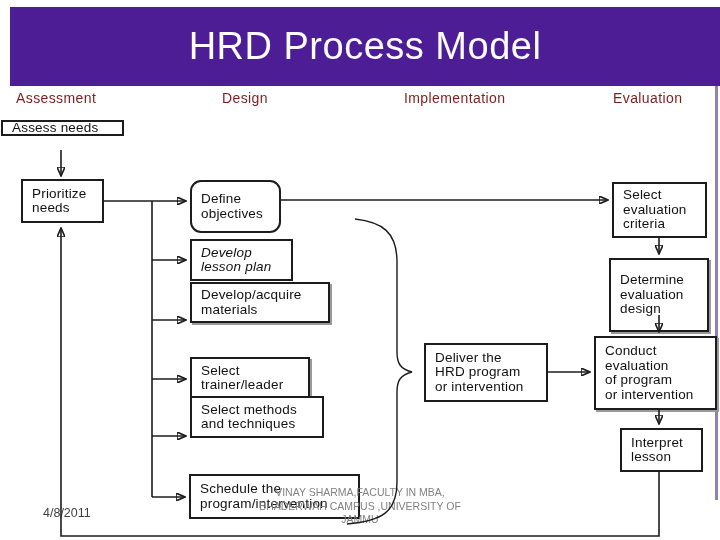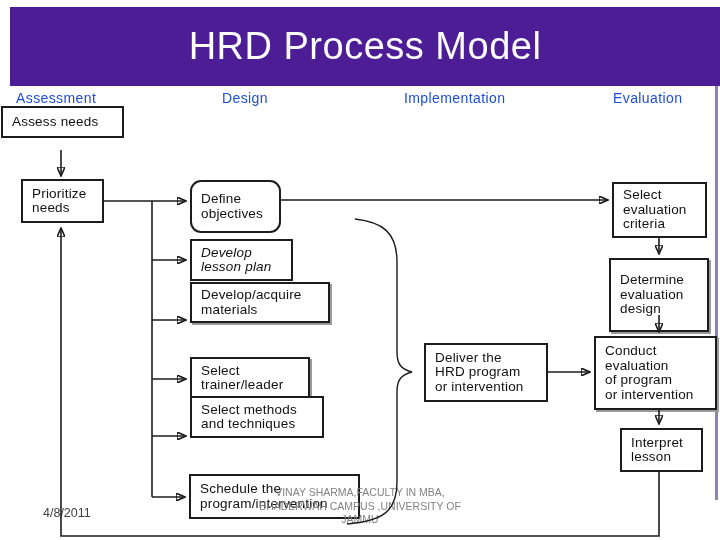--- a/index.html
+++ b/index.html
@@ -15,21 +15,21 @@
   }
   .band .title{
     color:#fdfcfe;font-size:38px;font-weight:400;letter-spacing:0.5px;
   }
   .right-rail{
     position:absolute;left:715px;top:86px;width:3px;height:414px;
     background:#8f80b5;z-index:1;
   }
   
   .col-header{
-    position:absolute;top:90px;font-size:14px;color:#1d4ed8;
+    position:absolute;top:90px;font-size:14px;color:#7f1d1d;
     letter-spacing:0.4px;z-index:2;white-space:nowrap;
   }
   
   .box{
     position:absolute;background:#ffffff;border:2px solid #1c1c1c;
     box-sizing:border-box;display:flex;flex-direction:column;justify-content:center;
     padding-left:9px;padding-right:2px;
     font-size:13.5px;line-height:14.5px;color:#111111;
     white-space:pre-line;z-index:2;letter-spacing:0.2px;
   }
@@ -58,21 +58,21 @@
   <div class="band">
     <span class="title">HRD Process Model</span>
   </div>
   <div class="right-rail"></div>
 
   <span class="col-header" style="left:16px;">Assessment</span>
   <span class="col-header" style="left:222px;">Design</span>
   <span class="col-header" style="left:404px;">Implementation</span>
   <span class="col-header" style="left:613px;">Evaluation</span>
 
-  <div class="box" style="left:1px;top:106px;width:123px;height:32px;">Assess needs</div>
+  <div class="box" style="left:1px;top:120px;width:123px;height:16px;">Assess needs</div>
   <div class="box" style="left:21px;top:179px;width:83px;height:44px;">Prioritize
 needs</div>
 
   <div class="box" style="left:190px;top:180px;width:91px;height:53px;border-radius:11px;">Define
 objectives</div>
   <div class="box" style="left:190px;top:239px;width:103px;height:42px;font-style:italic;">Develop
 lesson plan</div>
   <div class="box box--shadow" style="left:190px;top:282px;width:140px;height:41px;">Develop/acquire
 materials</div>
   <div class="box box--shadow" style="left:190px;top:357px;width:120px;height:42px;">Select

